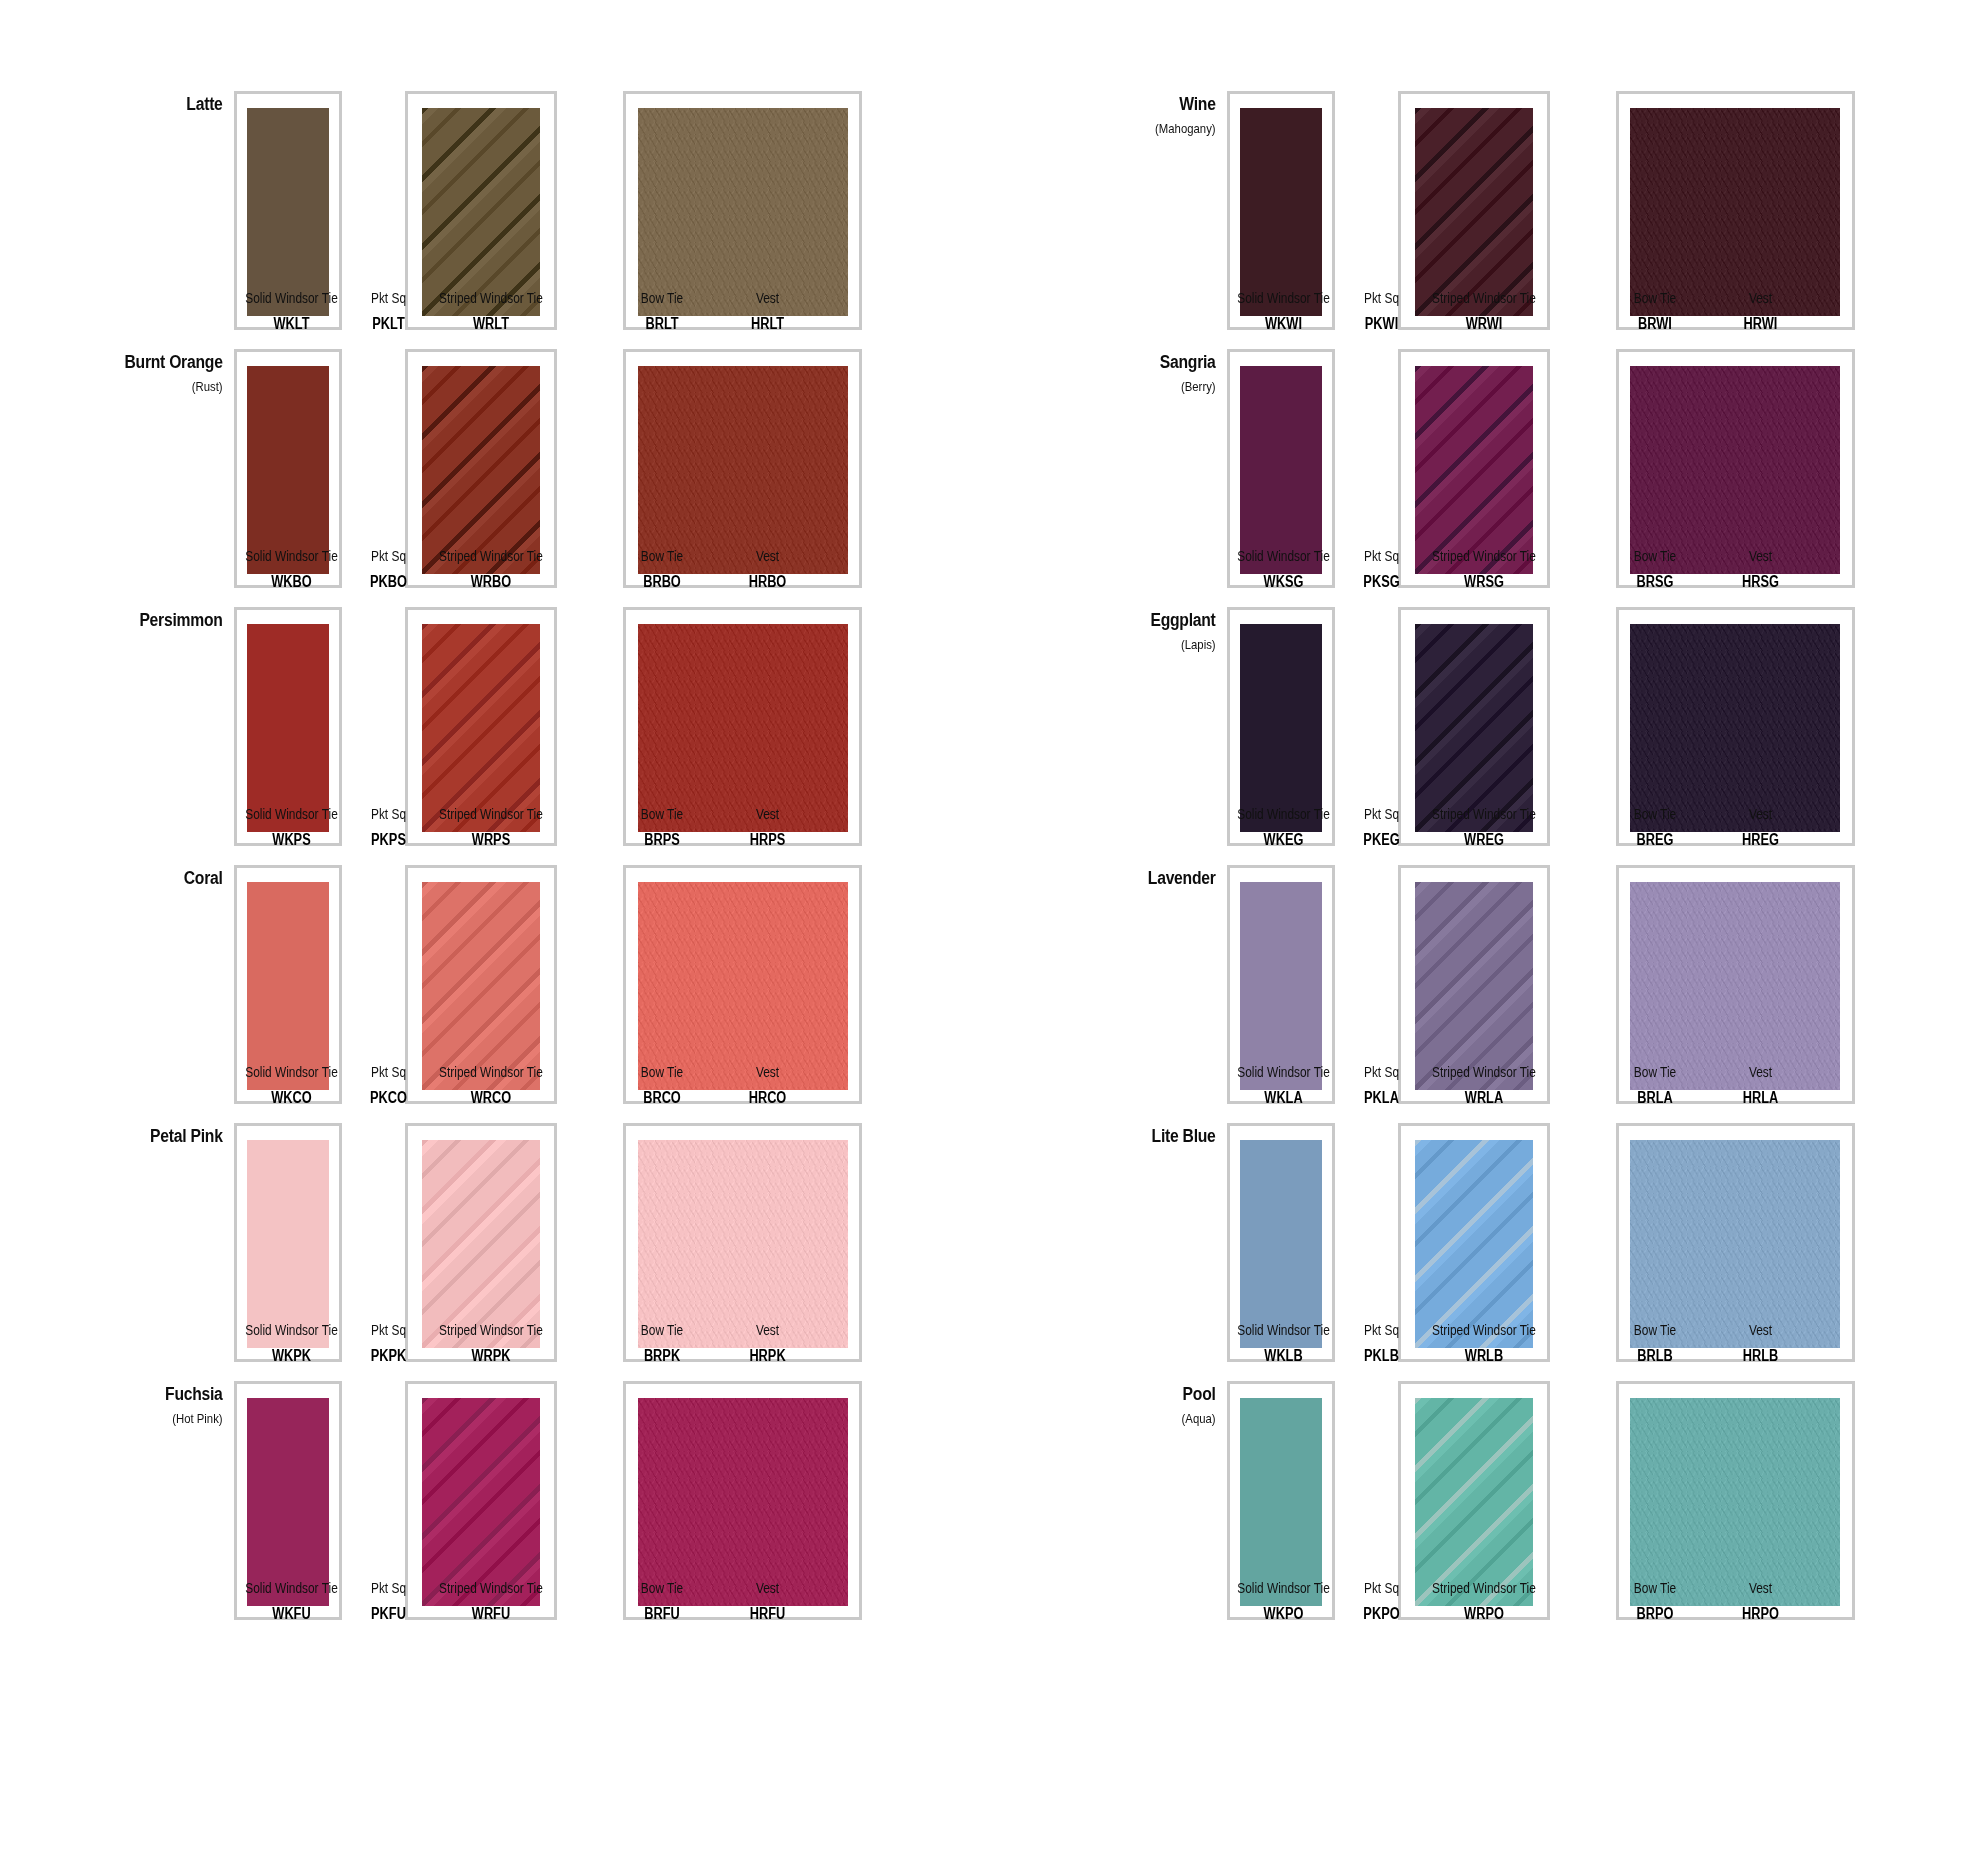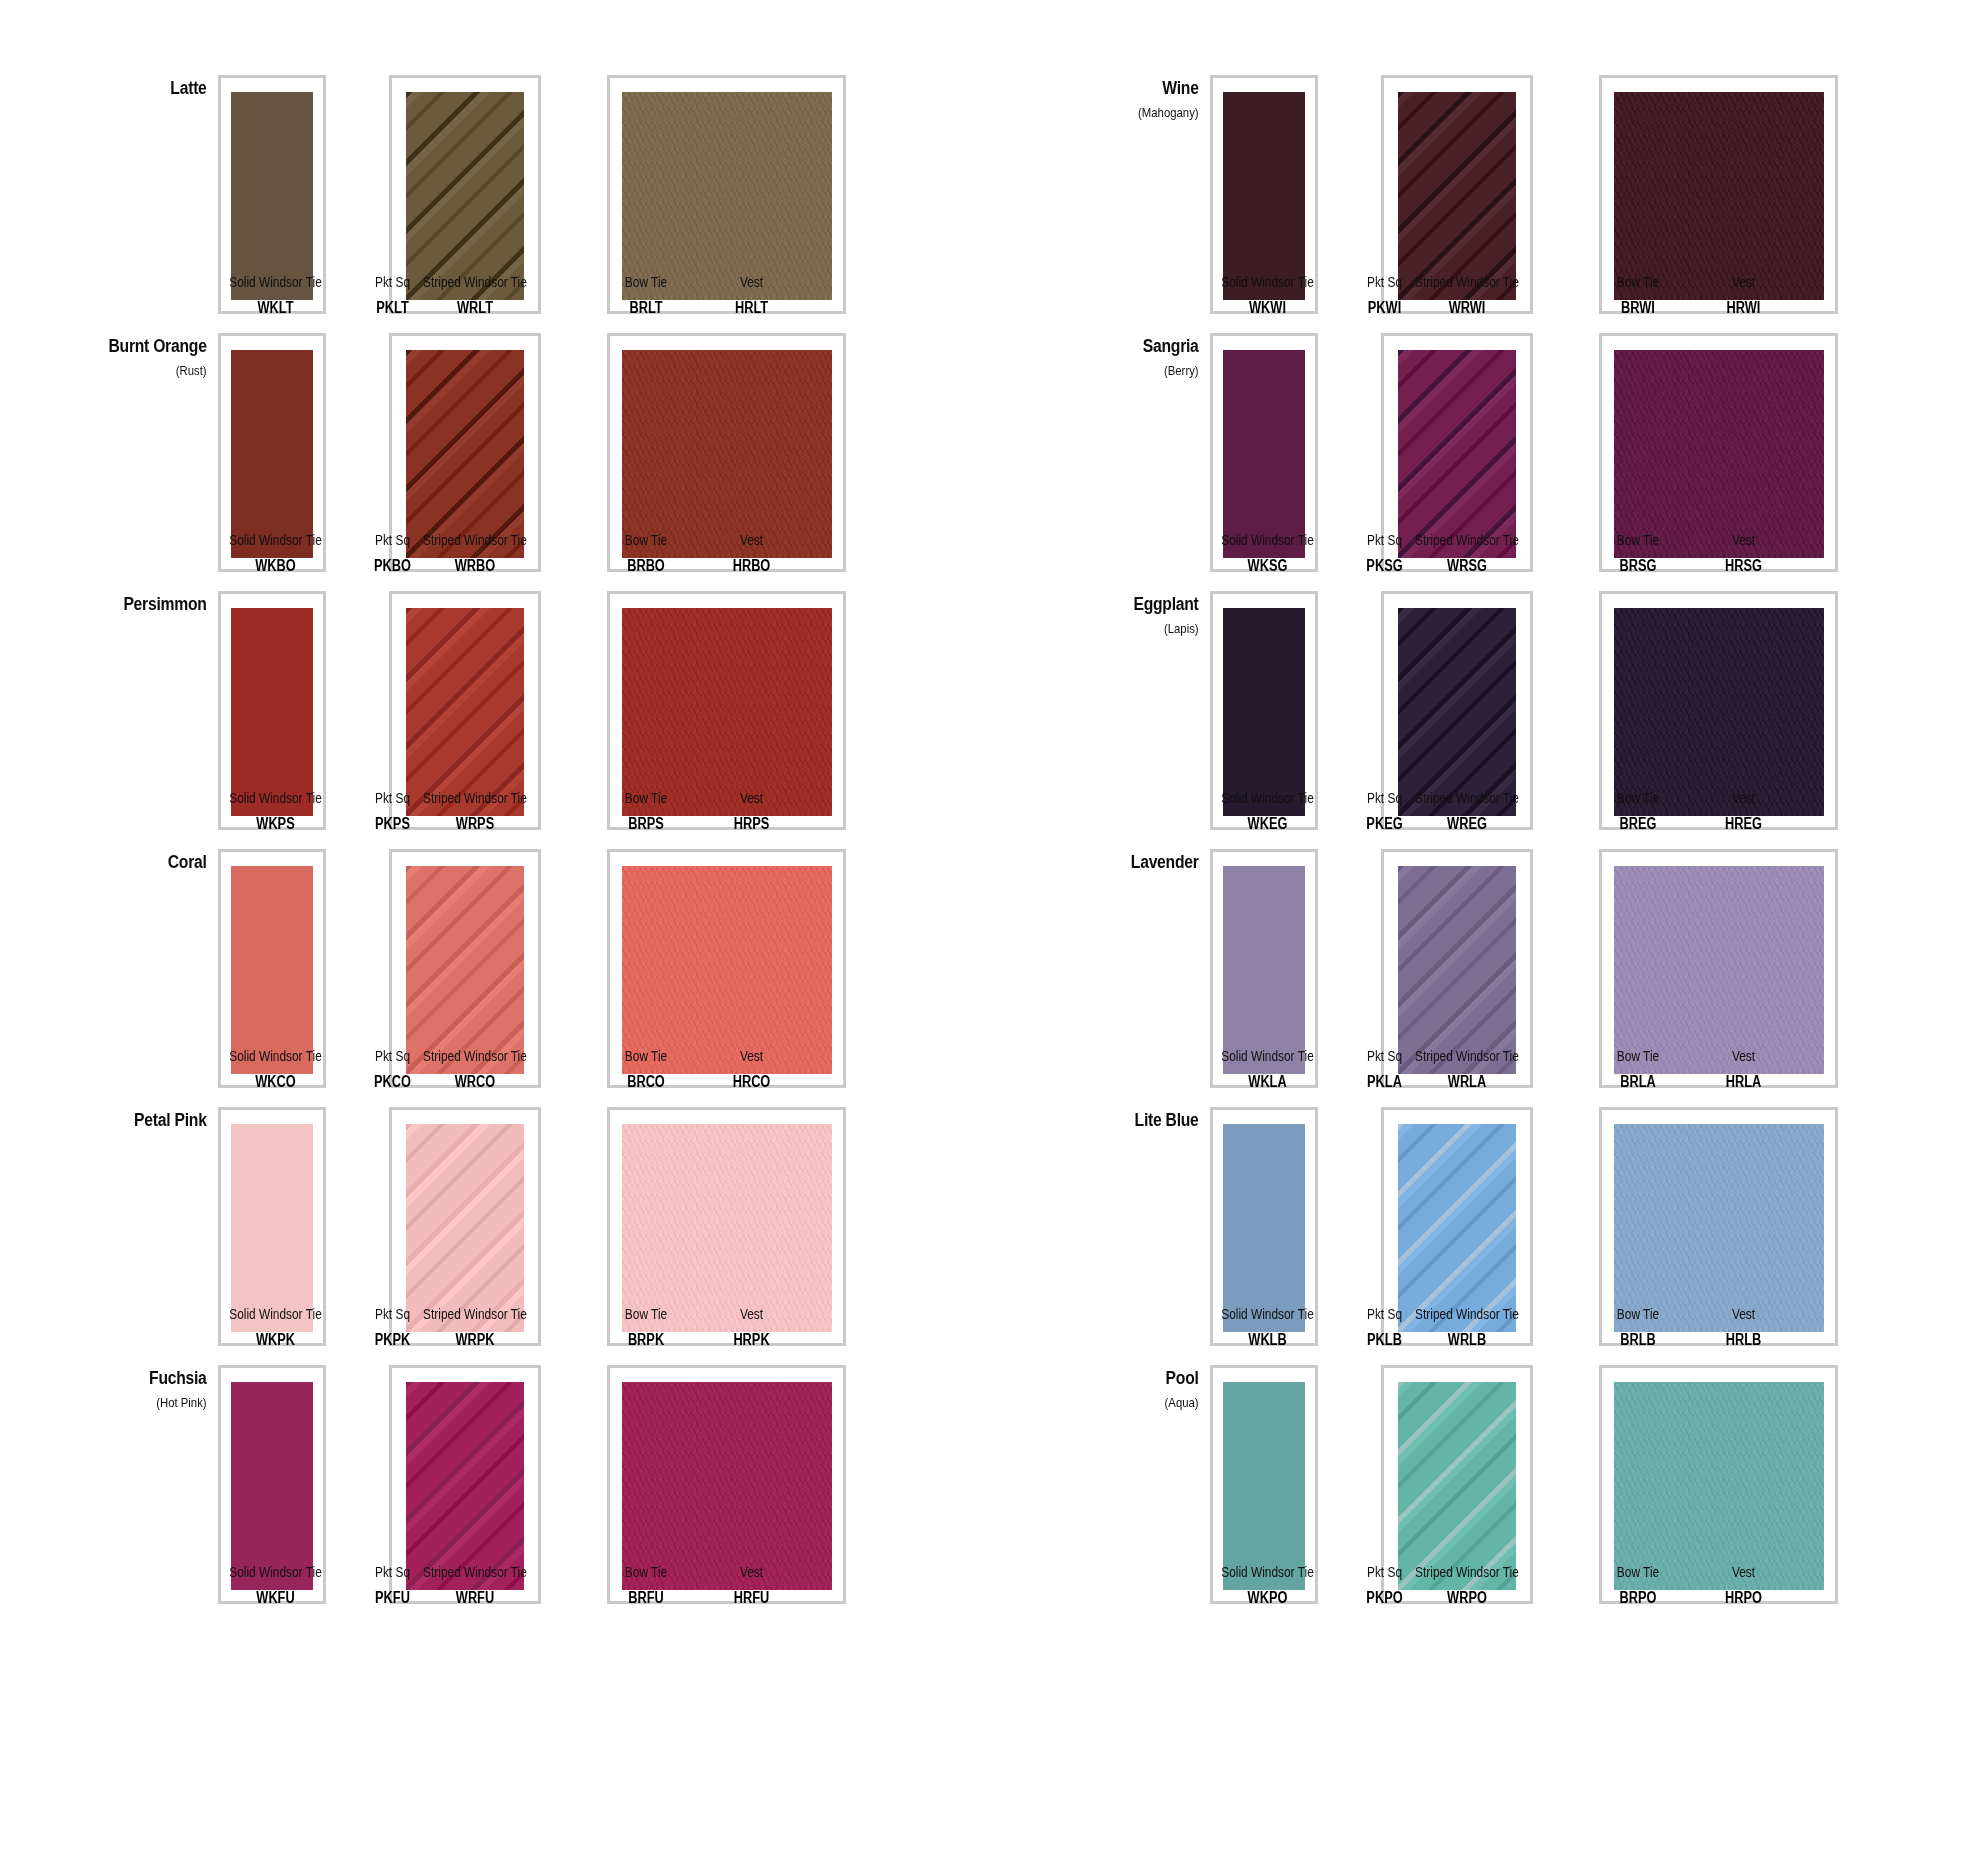--- a/index.html
+++ b/index.html
@@ -5,21 +5,21 @@
   html,body{margin:0;padding:0;}
   body{
     width:1985px;height:1868px;
     background:#ffffff;
     font-family:"Liberation Sans","DejaVu Sans",sans-serif;
     overflow:hidden;
   }
   .sheet{position:relative;width:1985px;height:1868px;}
 
   .columns{display:flex;width:1985px;height:1868px;}
-  .column{width:992px;position:relative;padding-top:26px;box-sizing:border-box;}
+  .column{width:992px;position:relative;padding-top:42px;box-sizing:border-box;margin-left:16px;}
 
   .color-row{
     position:relative;
     height:258px;
     display:block;
   }
 
   
   .row-label{
     position:absolute;
@@ -102,21 +102,21 @@
     font-family:"Liberation Sans","DejaVu Sans",sans-serif;
     font-weight:bold;
     font-size:15.6px;
     letter-spacing:0px;
     color:#000;
     white-space:nowrap;
     transform:scaleX(0.82);
   }
   
   .cap.c-solid { left:-28.5px;  width:171px; }
-  .cap.c-pkt   { left:120px;  width:109px; }
+  .cap.c-pkt   { left:100px;  width:109px; }
   .cap.c-strip { left:171px;  width:172px; }
   .cap.c-bow   { left:363px;  width:130px; }
   .cap.c-vest  { left:471px;  width:125px; }
 </style>
 </head>
 <body>
 
 <div class="sheet">
   <div class="columns" id="columns">
       <div class="column">

